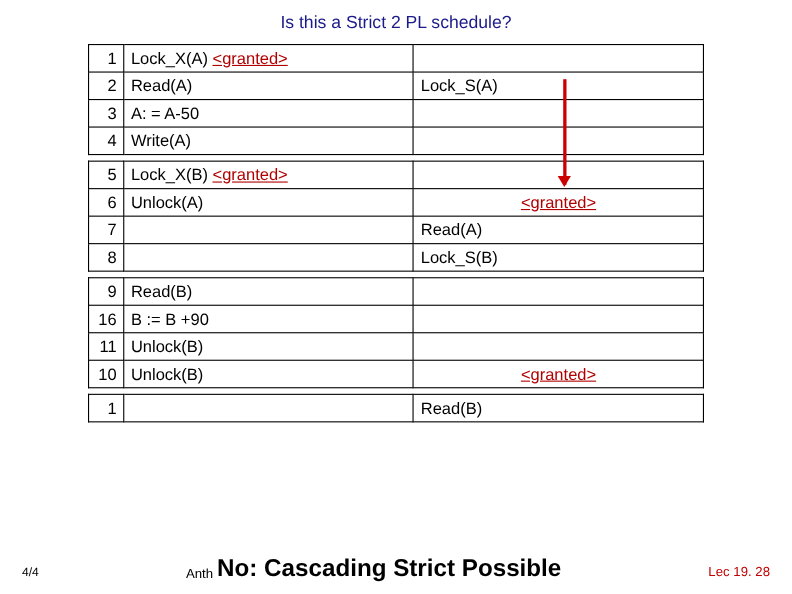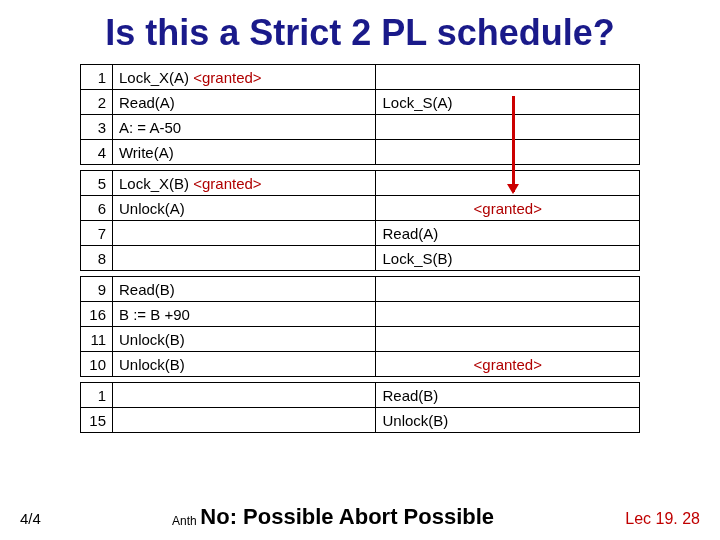--- a/index.html
+++ b/index.html
@@ -6,22 +6,22 @@
     body {
       width: 720px;
       height: 540px;
       background: #fff;
       font-family: Verdana, Arial, sans-serif;
       position: relative;
       overflow: hidden;
     }
     .title {
       text-align: center;
-      font-size: 36px;
-      font-weight: bold;
+      font-size: 16px;
+      font-weight: normal;
       color: #1a1a8a;
       padding-top: 12px;
       padding-bottom: 10px;
     }
     .table-wrap {
       margin: 0 auto;
       width: 560px;
       position: relative;
     }
     table {
@@ -39,21 +39,21 @@
     }
     td.num {
       width: 32px;
       text-align: right;
       font-weight: normal;
     }
     td.op1, td.op2 {
       width: 264px;
       text-align: left;
     }
-    .granted { color: #b00000; }
+    .granted { color: #b00000; text-decoration: underline; }
     .section-gap td {
       border: none;
       height: 6px;
       padding: 0;
     }
     .arrow-red {
       position: absolute;
       left: 432px;
       top: 32px;
       width: 3px;
@@ -73,31 +73,31 @@
       position: absolute;
       left: 0;
       bottom: 10px;
       width: 100%;
       padding: 0 20px;
       display: flex;
       align-items: baseline;
       justify-content: space-between;
     }
     .footer-left {
-      font-size: 15px;
+      font-size: 11px;
       color: #000;
     }
     .footer-center {
       font-size: 13px;
       color: #000;
       flex: 1;
       text-align: center;
     }
     .footer-right {
-      font-size: 16px;
+      font-size: 12px;
       color: #c00000;
     }
     .answer {
       text-align: center;
       font-size: 22px;
       font-weight: bold;
       color: #000;
       margin-top: 6px;
     }
     .answer-prefix {
@@ -189,29 +189,24 @@
     <tr class="section-gap">
           <td></td>
           <td></td>
           <td></td>
         </tr>
     <tr>
       <td class="num">1</td>
       <td class="op1"></td>
       <td class="op2">Read(B)</td>
     </tr>
-    <tr>
-      <td class="num">15</td>
-      <td class="op1"></td>
-      <td class="op2">Unlock(B)</td>
-    </tr>
   </tbody>
     </table>
 </div>
 
 <div class="footer">
   <span class="footer-left">4/4</span>
   <span class="footer-center">
     <span class="answer-prefix">Anth</span>
-    <span class="answer" style="display:inline;font-size:22px;font-weight:bold">No: Possible Abort Possible</span>
+    <span class="answer" style="display:inline;font-size:22px;font-weight:bold">No: Cascading Strict Possible</span>
   </span>
   <span class="footer-right">Lec 19. 28</span>
 </div>
 
 </body></html>

